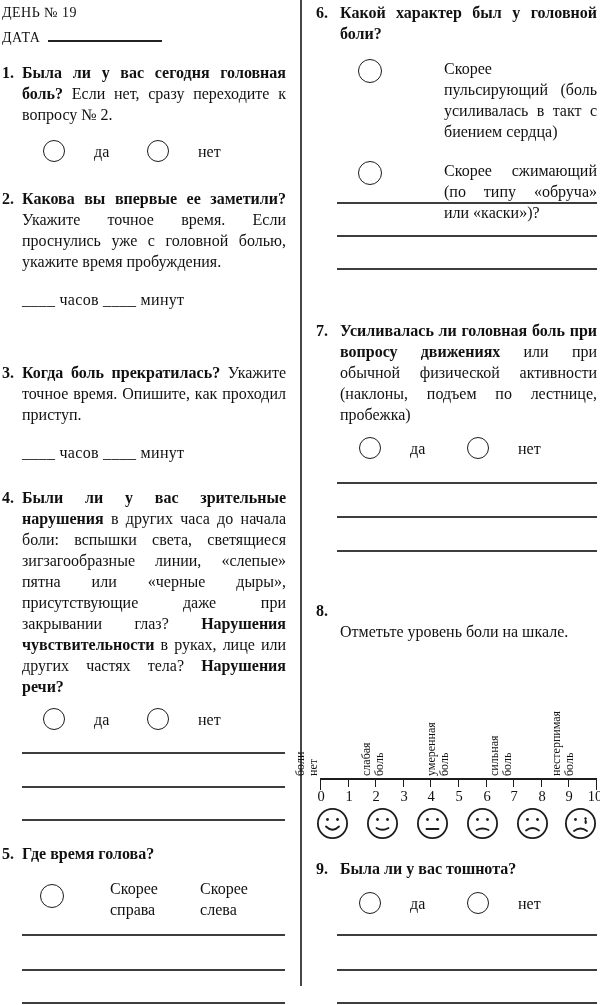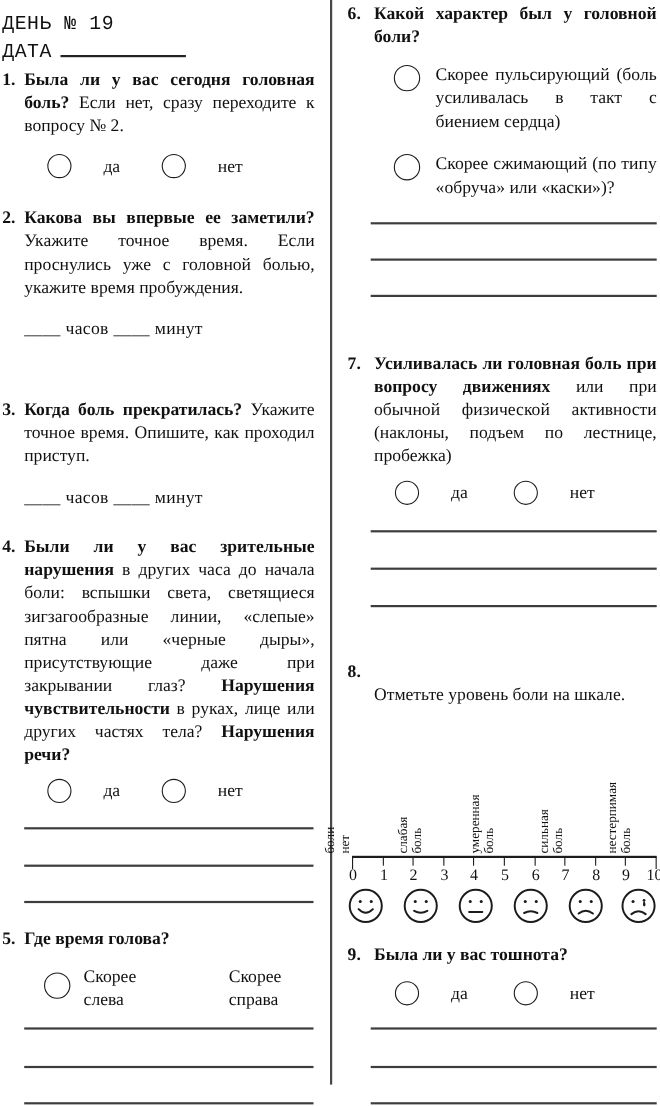--- a/index.html
+++ b/index.html
@@ -8,31 +8,31 @@
     font-family:"Liberation Serif","DejaVu Serif",serif;color:#111;
     font-size:16px;line-height:21px;
   }
   .col-divider{position:absolute;left:300px;top:0;width:2px;height:986px;background:#474747;}
   
   .q{position:absolute;text-align:justify;}
   .q .body{position:relative;padding-left:20px;}
   .q .num{position:absolute;left:0;top:0;font-weight:bold;}
   .b{font-weight:bold;}
   
-  #hdr{position:absolute;left:2px;top:10px;font-size:18px;line-height:25px;letter-spacing:.5px;font-family:Liberation Mono, monospace;}
+  #hdr{position:absolute;left:2px;top:0;font-size:14px;line-height:25px;letter-spacing:.5px;}
   .dateline{display:inline-block;width:114px;height:15px;border-bottom:2px solid #222;margin-left:8px;}
   
   .circle{display:inline-block;width:22px;height:22px;border:1.7px solid #1c1c1c;border-radius:50%;
           background:#fff;box-sizing:border-box;flex:none;}
   .circle.lg{width:24px;height:24px;}
   .yn{display:flex;align-items:center;margin-left:21px;}
   .yn .pair{display:flex;align-items:center;}
   .yn .pair .lbl{margin-left:29px;}
   .yn .pair.first{width:104px;}
-  .opt{display:flex;margin-left:18px;}
+  .opt{display:flex;margin-left:18px;gap:48px;}
   .opt .circle{margin-top:1px;margin-right:14px;}
   
   .wline{position:absolute;height:0;border-top:2px solid #3d3d3d;}
   
   .time{margin-top:17px;letter-spacing:.3px;}
   
   .scale{position:absolute;left:0;top:72px;width:281px;}
   .rlabels{position:relative;height:106px;}
   .rlabel{position:absolute;bottom:2px;transform:rotate(-90deg);transform-origin:0 100%;
           font-size:12px;line-height:13px;white-space:nowrap;}
@@ -116,22 +116,22 @@
   <div class="wline" style="left:22px;top:752px;width:263px;"></div>
   <div class="wline" style="left:22px;top:786px;width:263px;"></div>
   <div class="wline" style="left:22px;top:819px;width:263px;"></div>
 
   <div class="q" style="left:2px;top:843px;width:284px;">
     <div class="body">
       <span class="num">5.</span>
       <span class="b">Где время голова?</span>
       <div style="display:flex;margin-top:14px;">
         <span class="circle lg" style="margin-left:18px;margin-top:6px;"></span>
+        <span style="margin-left:46px;width:80px;">Скорее справа</span>
         <span style="margin-left:12px;width:88px;">Скорее слева</span>
-        <span style="margin-left:46px;width:80px;">Скорее справа</span>
       </div>
     </div>
   </div>
 
   <div class="wline" style="left:22px;top:934px;width:263px;"></div>
   <div class="wline" style="left:22px;top:969px;width:263px;"></div>
   <div class="wline" style="left:22px;top:1002px;width:263px;"></div>
 
   <div class="q" style="left:316px;top:2px;width:281px;">
     <div class="body" style="padding-left:24px;">

